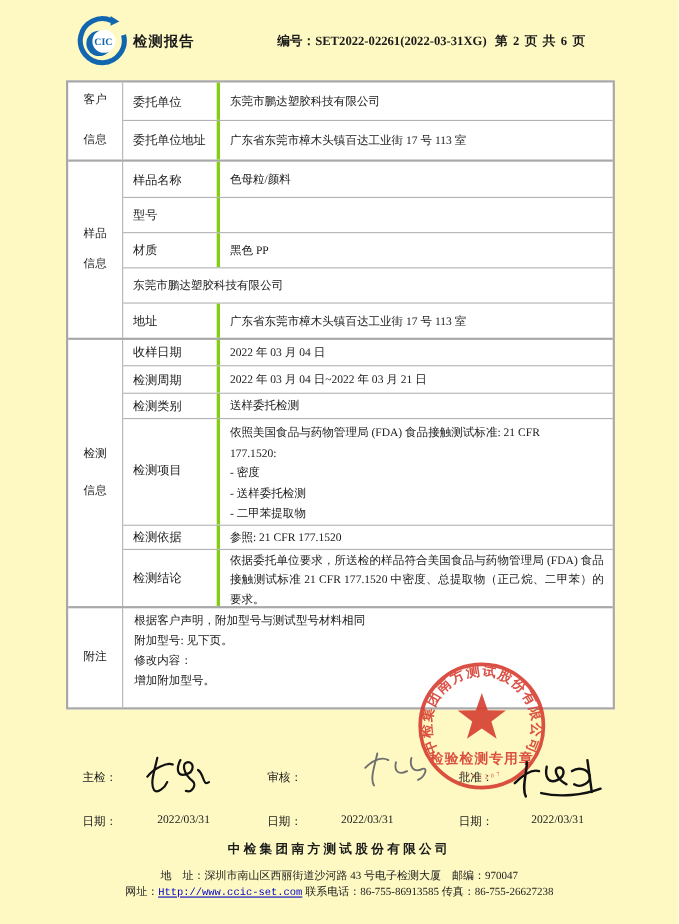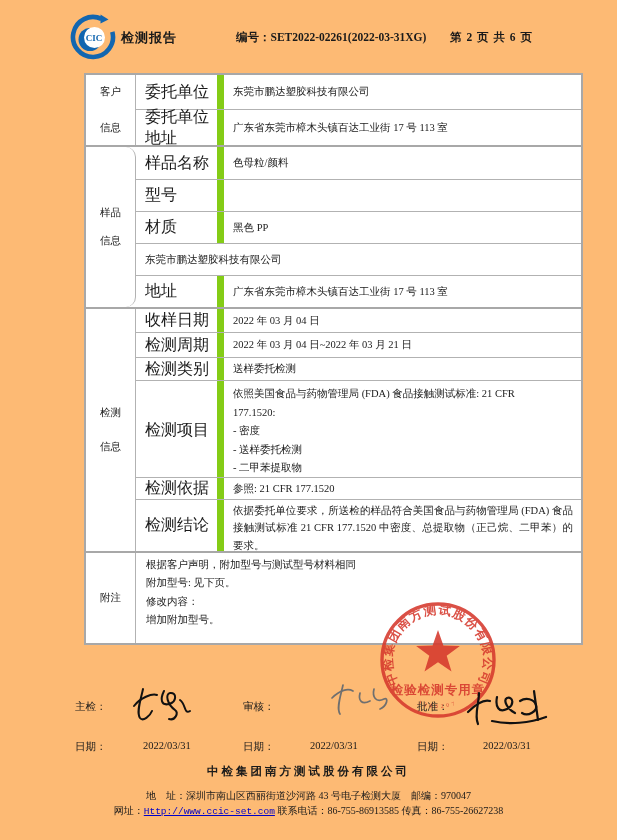--- a/index.html
+++ b/index.html
@@ -2,43 +2,43 @@
 <html><head>
 <meta charset="utf-8">
 <style>
   * { margin:0; padding:0; box-sizing:border-box; }
   html,body { background:#ffffff; }
   body {
     width:617px; height:840px; position:relative;
     font-family:"Liberation Serif","DejaVu Serif",serif;
     color:#1a1a1a;
   }
-  .page { position:absolute; inset:0; width:617px; height:840px; background:#fdba74; overflow:hidden; }
+  .page { position:absolute; inset:0; width:617px; height:840px; background:#fef9c3; overflow:hidden; }
 
   
   .hdr-logo { position:absolute; left:68px; top:13px; }
   .hdr-title { position:absolute; left:121px; top:29px; font-size:13px; font-weight:bold; letter-spacing:1px; }
-  .hdr-no { position:absolute; left:236px; top:30px; font-size:11.5px; font-weight:bold; }
+  .hdr-no { position:absolute; left:252px; top:30px; font-size:11.5px; font-weight:bold; }
   .hdr-page { position:absolute; left:450px; top:30px; font-size:11.5px; font-weight:bold; letter-spacing:1px; }
 
   
-  .tbl { position:absolute; left:60px; top:73px; width:499px; border:2px solid #a8a8a8; background:#fff;margin-left:24px; }
+  .tbl { position:absolute; left:60px; top:73px; width:499px; border:2px solid #a8a8a8; background:#fff; }
   .section { display:flex; border-top:2px solid #a8a8a8; }
   .section:first-child { border-top:none; }
   .sec-label {
     width:50px; min-width:50px; border-right:1px solid #b2b2b2;
     display:flex; flex-direction:column; justify-content:center; align-items:center;
     font-size:10.5px; line-height:20px;
   }
   .sec-body { flex:1; display:flex; flex-direction:column; }
   .row { display:flex; border-top:1px solid #b2b2b2; }
   .row:first-child { border-top:none; }
   .cell-label {
-    width:88px; min-width:88px; border-right:7px solid #84cc16;
-    padding-left:9px; display:flex; align-items:center; font-size:16px;
+    width:88px; min-width:88px; border-right:3px solid #84cc16;
+    padding-left:9px; display:flex; align-items:center; font-size:11px;
   }
   .cell-value { flex:1; padding:0 8px 0 9px; display:flex; align-items:center; font-size:10.5px; }
   .cell-value.multi, .cell-label.top { align-items:flex-start; }
   .cell-label.top { padding-top:39px; }
   .h34{height:34px} .h36{height:36px} .h32{height:32px}
   .h23{height:23px} .h25{height:25px} .h97{height:97px}
   .h22{height:22px} .h52{height:52px} .h92{height:92px}
   .lines { padding-top:4px; }
   .lines div { line-height:18.6px; }
   .para { line-height:17.4px; padding-top:2px; text-align:justify; }
@@ -94,21 +94,21 @@
           <div class="cell-value">东莞市鹏达塑胶科技有限公司</div>
         </div>
         <div class="row h36">
           <div class="cell-label">委托单位地址</div>
           <div class="cell-value">广东省东莞市樟木头镇百达工业街 17 号 113 室</div>
         </div>
       </div>
     </div>
 
     <div class="section">
-      <div class="sec-label" style="gap:8px;border-radius:10px;">
+      <div class="sec-label" style="gap:8px;">
         <span>样品</span>
         <span>信息</span>
       </div>
       <div class="sec-body">
         <div class="row h32">
           <div class="cell-label">样品名称</div>
           <div class="cell-value">色母粒/颜料</div>
         </div>
         <div class="row h32">
           <div class="cell-label">型号</div>

